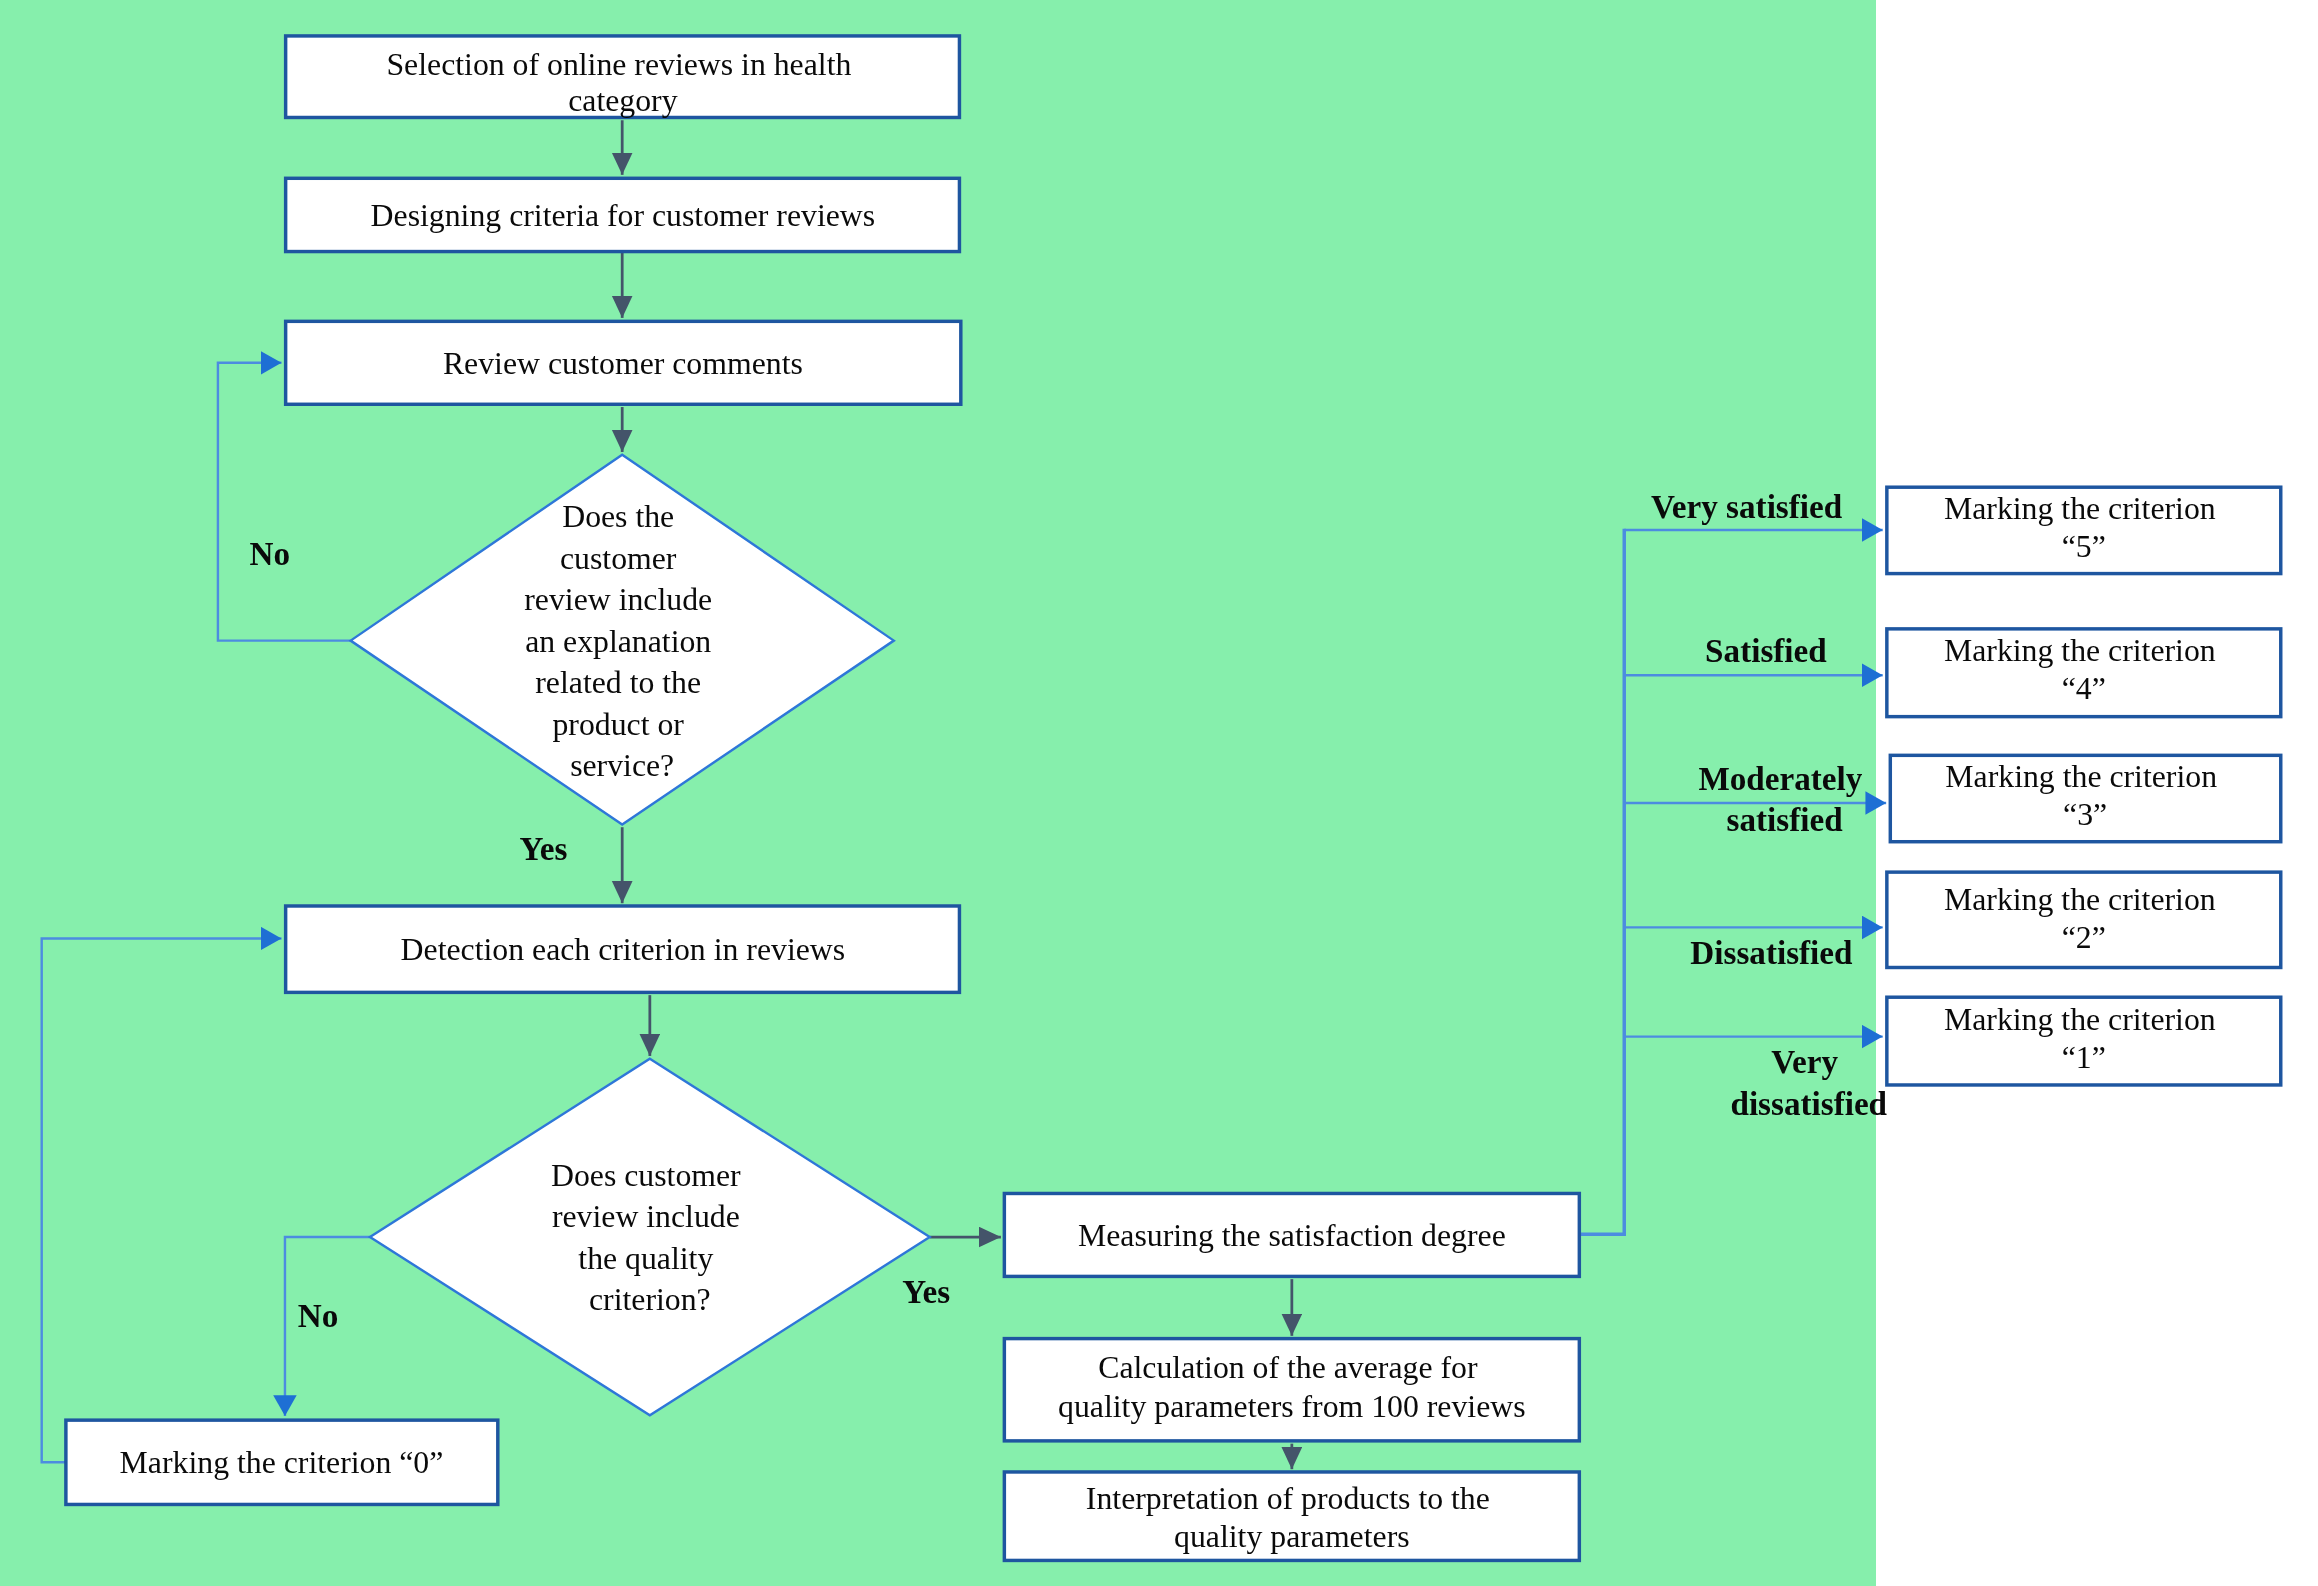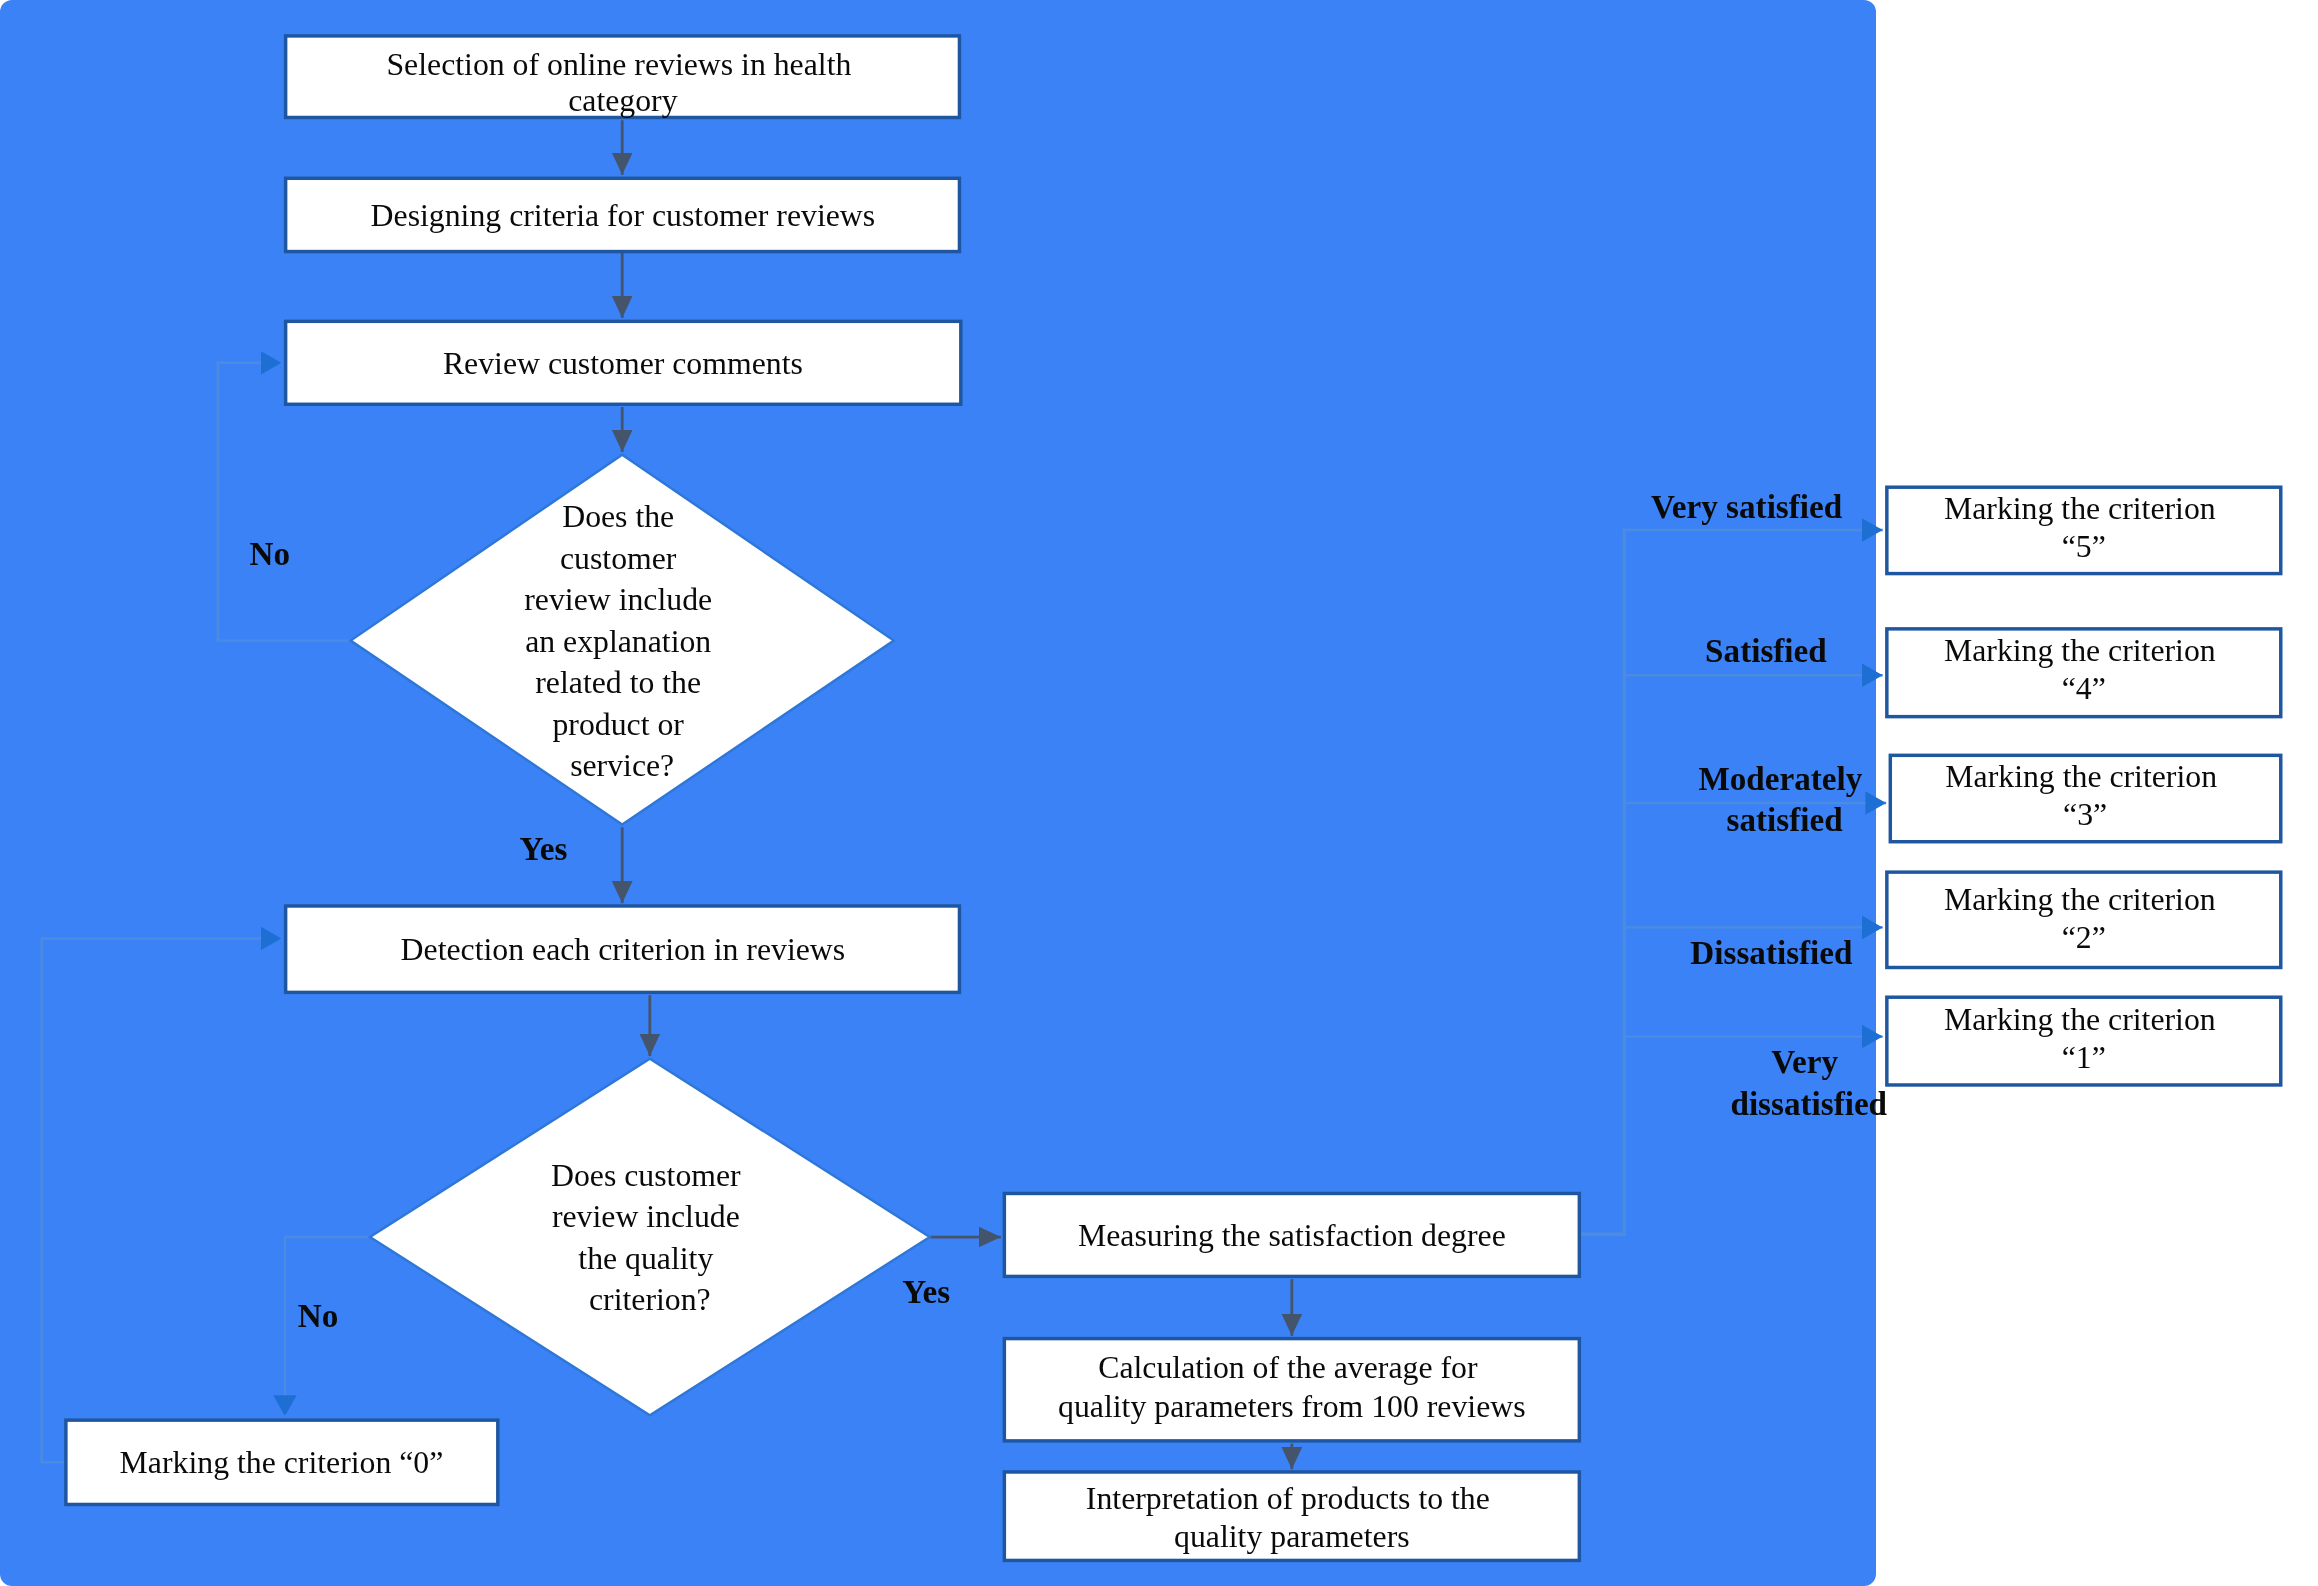--- a/index.html
+++ b/index.html
@@ -1,16 +1,16 @@
 <!DOCTYPE html>
 <html style="font-size:11px"><head>
 <meta charset="utf-8">
 <style>
   html,body{margin:0;padding:0;background:#ffffff;}
-  .stage{width:1876px;height:1586px;background:#3b82f6;position:relative;border-radius:12px;}
+  .stage{width:1876px;height:1586px;background:#86efac;position:relative;}
   svg{display:block;}
   .box{fill:#ffffff;stroke-width:5px;}
   .diamond{fill:#ffffff;stroke-width:3.5px;}
   .edge{fill:none;stroke-width:3.5px;}
   .edge-dark{fill:none;stroke-width:4px;}
   .trunk{fill:none;stroke-width:5px;}
   .t{font-family:"Liberation Serif","DejaVu Serif",serif;font-size:46px;fill:#0a0a0a;text-anchor:middle;}
   .lbl{font-family:"Liberation Serif","DejaVu Serif",serif;font-size:48px;font-weight:bold;fill:#0a0a0a;text-anchor:middle;}
 </style>
 </head>

